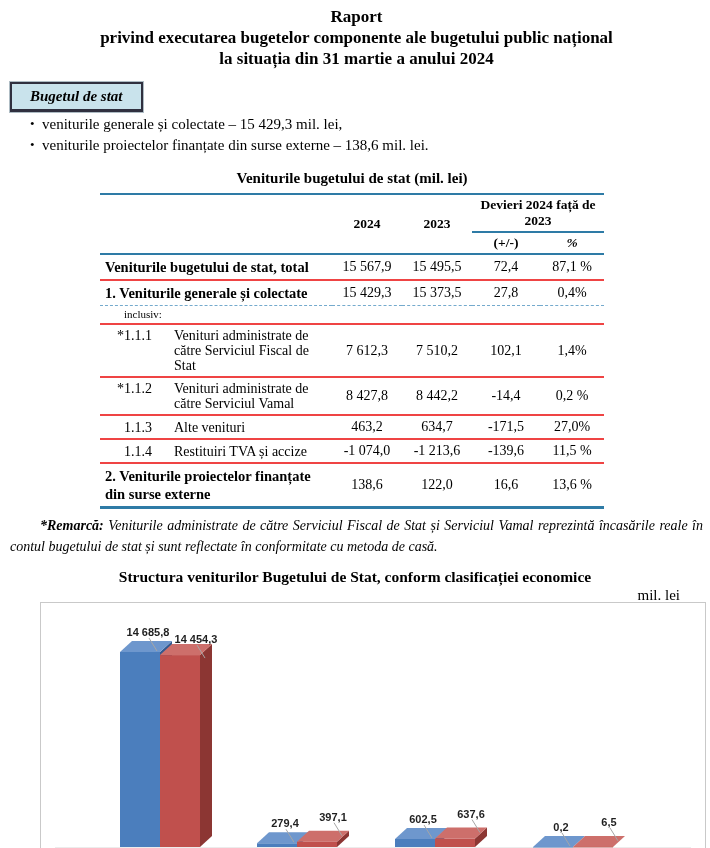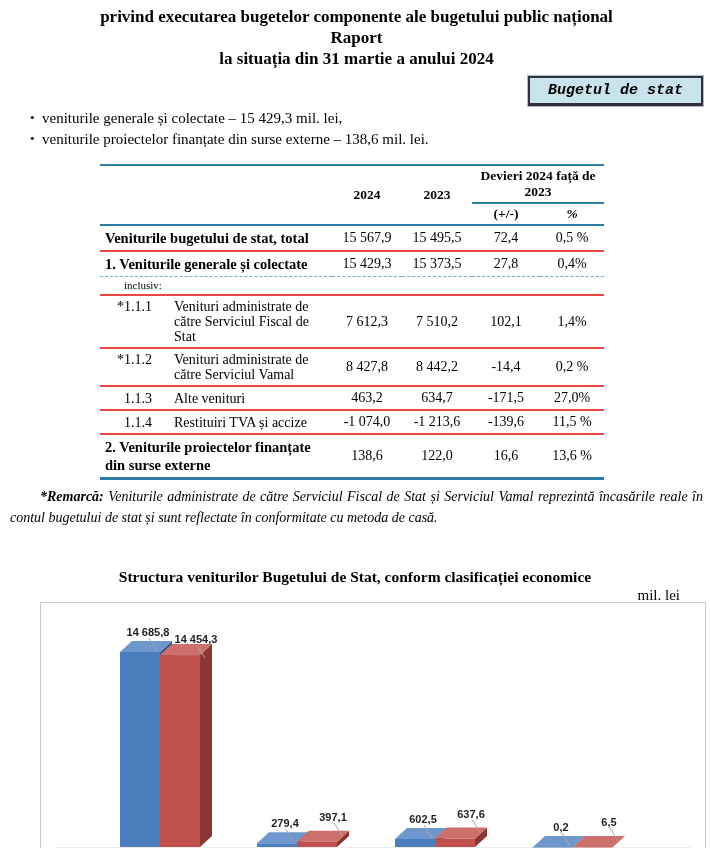--- a/index.html
+++ b/index.html
@@ -10,21 +10,21 @@
     background: #ffffff;
     font-family: "Liberation Serif", serif;
     color: #000;
   }
   .page { padding: 6px 7px 0 10px; }
 
   
   .doc-title { text-align: center; font-weight: bold; font-size: 17px; line-height: 21px; }
 
   
-  .badge-wrap { text-align: right; margin-top: 7px; font-family: Liberation Mono, monospace; }
+  .badge-wrap { text-align: left; margin-top: 13px; }
   .badge {
     display: inline-block;
     background: #c9e3ec;
     border: 2px solid #30303f;
     border-bottom-width: 3px;
     box-shadow: 0 0 0 1px #aebcc4;
     padding: 4px 18px;
     font-weight: bold; font-style: italic; font-size: 15px;
   }
 
@@ -66,38 +66,39 @@
   .chart-unit { text-align: right; font-size: 15px; line-height: 14px; padding-right: 30px; }
   .chart-box { margin-left: 40px; width: 664px; height: 262px; border: 1px solid #c9c9c9; background: #fff; }
   .chart-box svg { display: block; }
 </style>
 </head>
 <body>
 
 <div class="page">
 
   <div class="doc-title">
+    <div>Raport</div>
     <div>privind executarea bugetelor componente ale bugetului public național</div>
-    <div>Raport</div>
     <div>la situația din 31 martie a anului 2024</div>
   </div>
 
   <div class="badge-wrap">
     <div class="badge">
       <span>Bugetul de stat</span>
     </div>
   </div>
 
 
   <ul class="bullets">
     <li><span class="dot">•</span><span>veniturile generale și colectate – 15 429,3 mil. lei,</span></li>
     <li><span class="dot">•</span><span>veniturile proiectelor finanțate din surse externe – 138,6 mil. lei.</span></li>
   </ul>
 
   <div class="table-block">
+    <div class="table-title">Veniturile bugetului de stat (mil. lei)</div>
     <table class="rev-table">
       <colgroup>
           <col style="width:232px">
           <col style="width:70px">
           <col style="width:70px">
           <col style="width:68px">
           <col style="width:64px">
         </colgroup>
       <thead>
         <tr class="h-top">
@@ -110,21 +111,21 @@
           <th>(+/-)</th>
           <th class="h-pct">%</th>
         </tr>
       </thead>
       <tbody>
         <tr class="r-bold">
           <td class="c-label">Veniturile bugetului de stat, total</td>
           <td class="v">15 567,9</td>
           <td class="v">15 495,5</td>
           <td class="v">72,4</td>
-          <td class="v">0,5 %</td>
+          <td class="v">87,1 %</td>
         </tr>
         <tr class="r-bold r-dashed">
           <td class="c-label">1. Veniturile generale și colectate</td>
           <td class="v">15 429,3</td>
           <td class="v">15 373,5</td>
           <td class="v">27,8</td>
           <td class="v">0,4%</td>
         </tr>
         <tr class="r-incl">
           <td colspan="5">inclusiv:</td>

